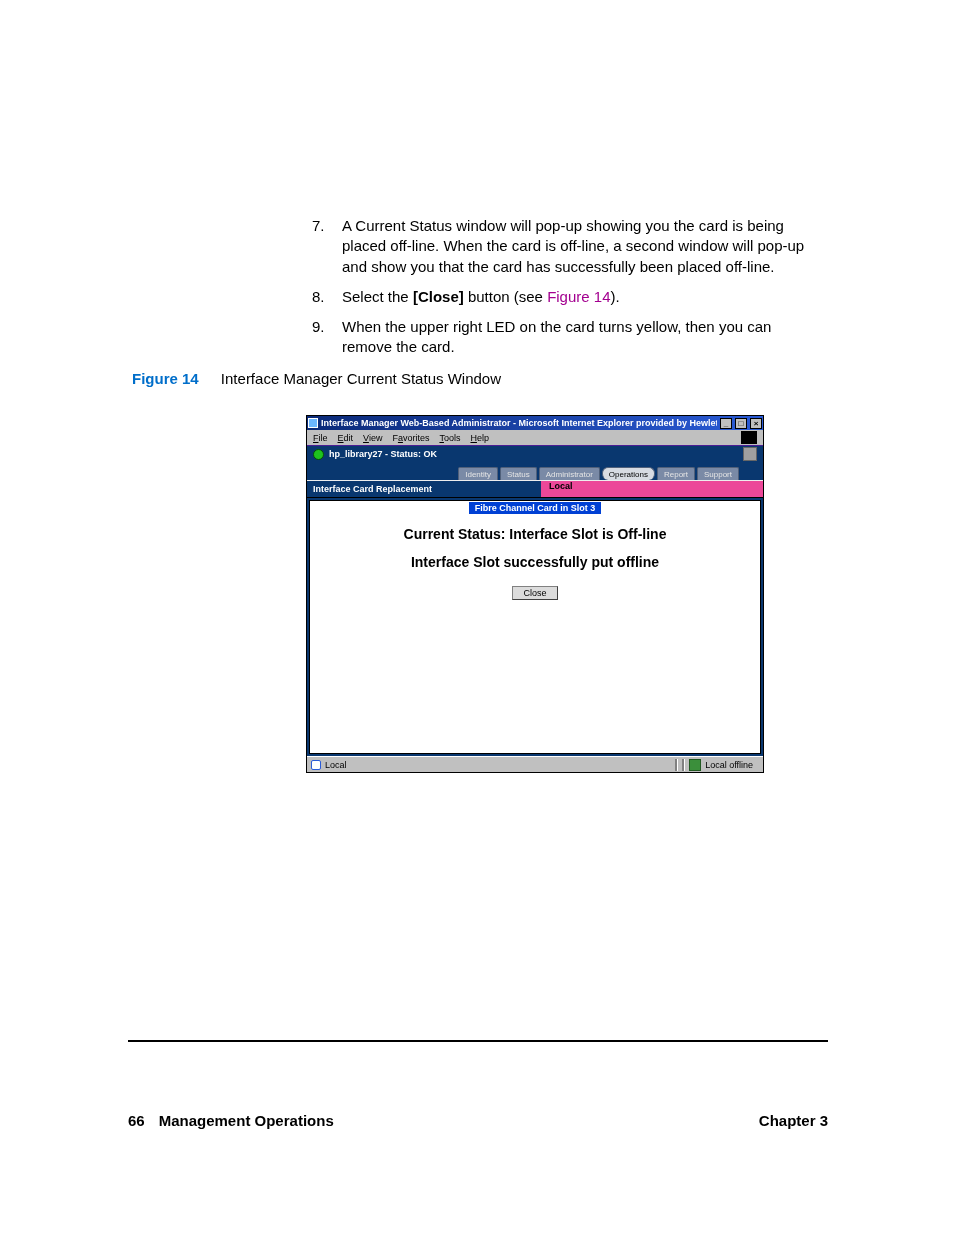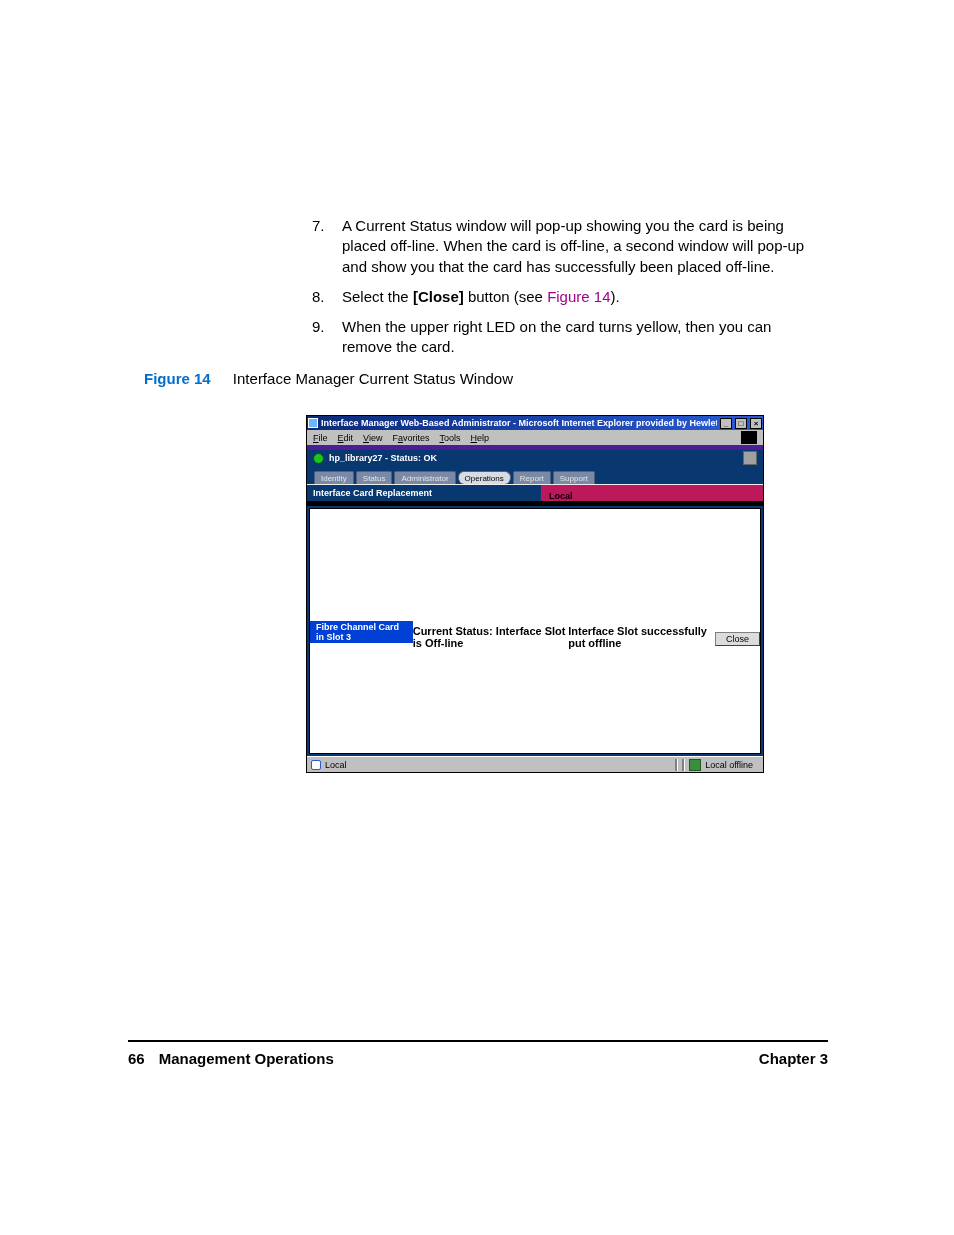--- a/index.html
+++ b/index.html
@@ -33,21 +33,21 @@
   .step-num {
     width: 30px;
     flex: 0 0 30px;
     text-align: left;
   }
   .step-text span.bold { font-weight: 700; }
   .link-color { color: #a3008f; }
   
   .figcap {
     position: absolute;
-    left: 144px;
+    left: 132px;
     top: 370px;
     font-size: 15px;
   }
   .figcap .figlabel { color: #006eca; font-weight: 700; margin-right: 18px; }
   
   .shot {
     position: absolute;
     left: 306px;
     top: 415px;
     width: 458px;
@@ -78,21 +78,21 @@
     width: 12px; height: 11px; background:#c0c0c0; border:1px solid #000; box-sizing:border-box;
     font-size:8px; line-height:9px; text-align:center; color:#000; font-weight:700;
   }
   .menubar {
     background: #c0c0c0;
     height: 15px;
     display:flex;
     align-items:center;
     gap: 10px;
     padding: 0 6px;
-    border-bottom: 5px solid #4c1d95;
+    border-bottom: 1px solid #4c1d95;
   }
   .menubar span { color:#000; }
   .menubar .u { text-decoration: underline; }
   .menubar .ie-right {
     margin-left:auto; width:16px; height:13px; background:#000;
   }
   .statusrow {
     background:#09376f;
     color:#fff;
     height: 16px;
@@ -106,44 +106,45 @@
     width:9px;height:9px;border-radius:50%;background:#1ec31e;border:1px solid #064e06;
   }
   .statusrow .sq {
     margin-left:auto; width:12px;height:12px;background:#a0a0a0;border:1px solid #666;
   }
   .tabsrow {
     background:#09376f;
     height:18px;
     display:flex;
     align-items:flex-end;
-    padding: 0 7px;
+    padding: 0 24px;
     gap:2px;
+    justify-content:flex-end;
   }
   .tab {
     background:#7a8aa6;
     color:#e5e5e5;
     padding:2px 6px 1px 6px;
     border:1px solid #50607a;
     border-bottom:none;
     font-size:8px;
     border-radius:2px 2px 0 0;
   }
   .tab.active {
     background:#d7dbe2;
     color:#000;
     border-radius:6px;
   }
   .subhdr {
-    background:#be185d;
+    background:#ec4899;
     height:16px;
     display:flex;
-    align-items:flex-end;
+    align-items:flex-start;
     border-top:1px solid #eee;
-    border-bottom:5px solid #000000;
+    border-bottom:1px solid #000000;
   }
   .subhdr .left {
     flex:0 0 50%;
     background:#09376f;
     color:#fff;
     font-weight:700;
     padding-left:6px;
     height:100%;
     display:flex;align-items:center;
   }
@@ -156,35 +157,36 @@
   .bluewrap {
     flex:1;
     background:#09376f;
     padding:2px;
     display:flex;
   }
   .content {
     flex:1;
     background:#fff;
     display:flex;
+    flex-direction:column;
     align-items:center;
     border:1px solid #000;
   }
   .bluebanner {
     background:#0040d4;
     color:#fff;
     font-weight:700;
     padding:1px 6px;
     margin-top:1px;
     font-size:9px;
   }
   .content .line {
     margin-top:12px;
     font-weight:700;
-    font-size:11px;
+    font-size:14px;
   }
   .closebtn {
     margin-top:16px;
     background:#dcdcdc;
     border:1px solid #808080;
     border-right-color:#404040;
     border-bottom-color:#404040;
     padding:1px 10px;
     font-size:9px;
   }
@@ -208,21 +210,21 @@
   .footer-rule {
     position:absolute;
     left:128px;
     top:1040px;
     width:700px;
     border-top:2px solid #000;
   }
   .footer {
     position:absolute;
     left:128px;
-    top:1050px;
+    top:1112px;
     width:700px;
     display:flex;
     font-size:15px;
     font-weight:400;
   }
   .footer .pnum { font-weight:700; margin-right:14px;}
   .footer .sect { font-weight:700; }
   .footer .chap { margin-left:auto; font-weight:700;}
 </style>
 </head>

